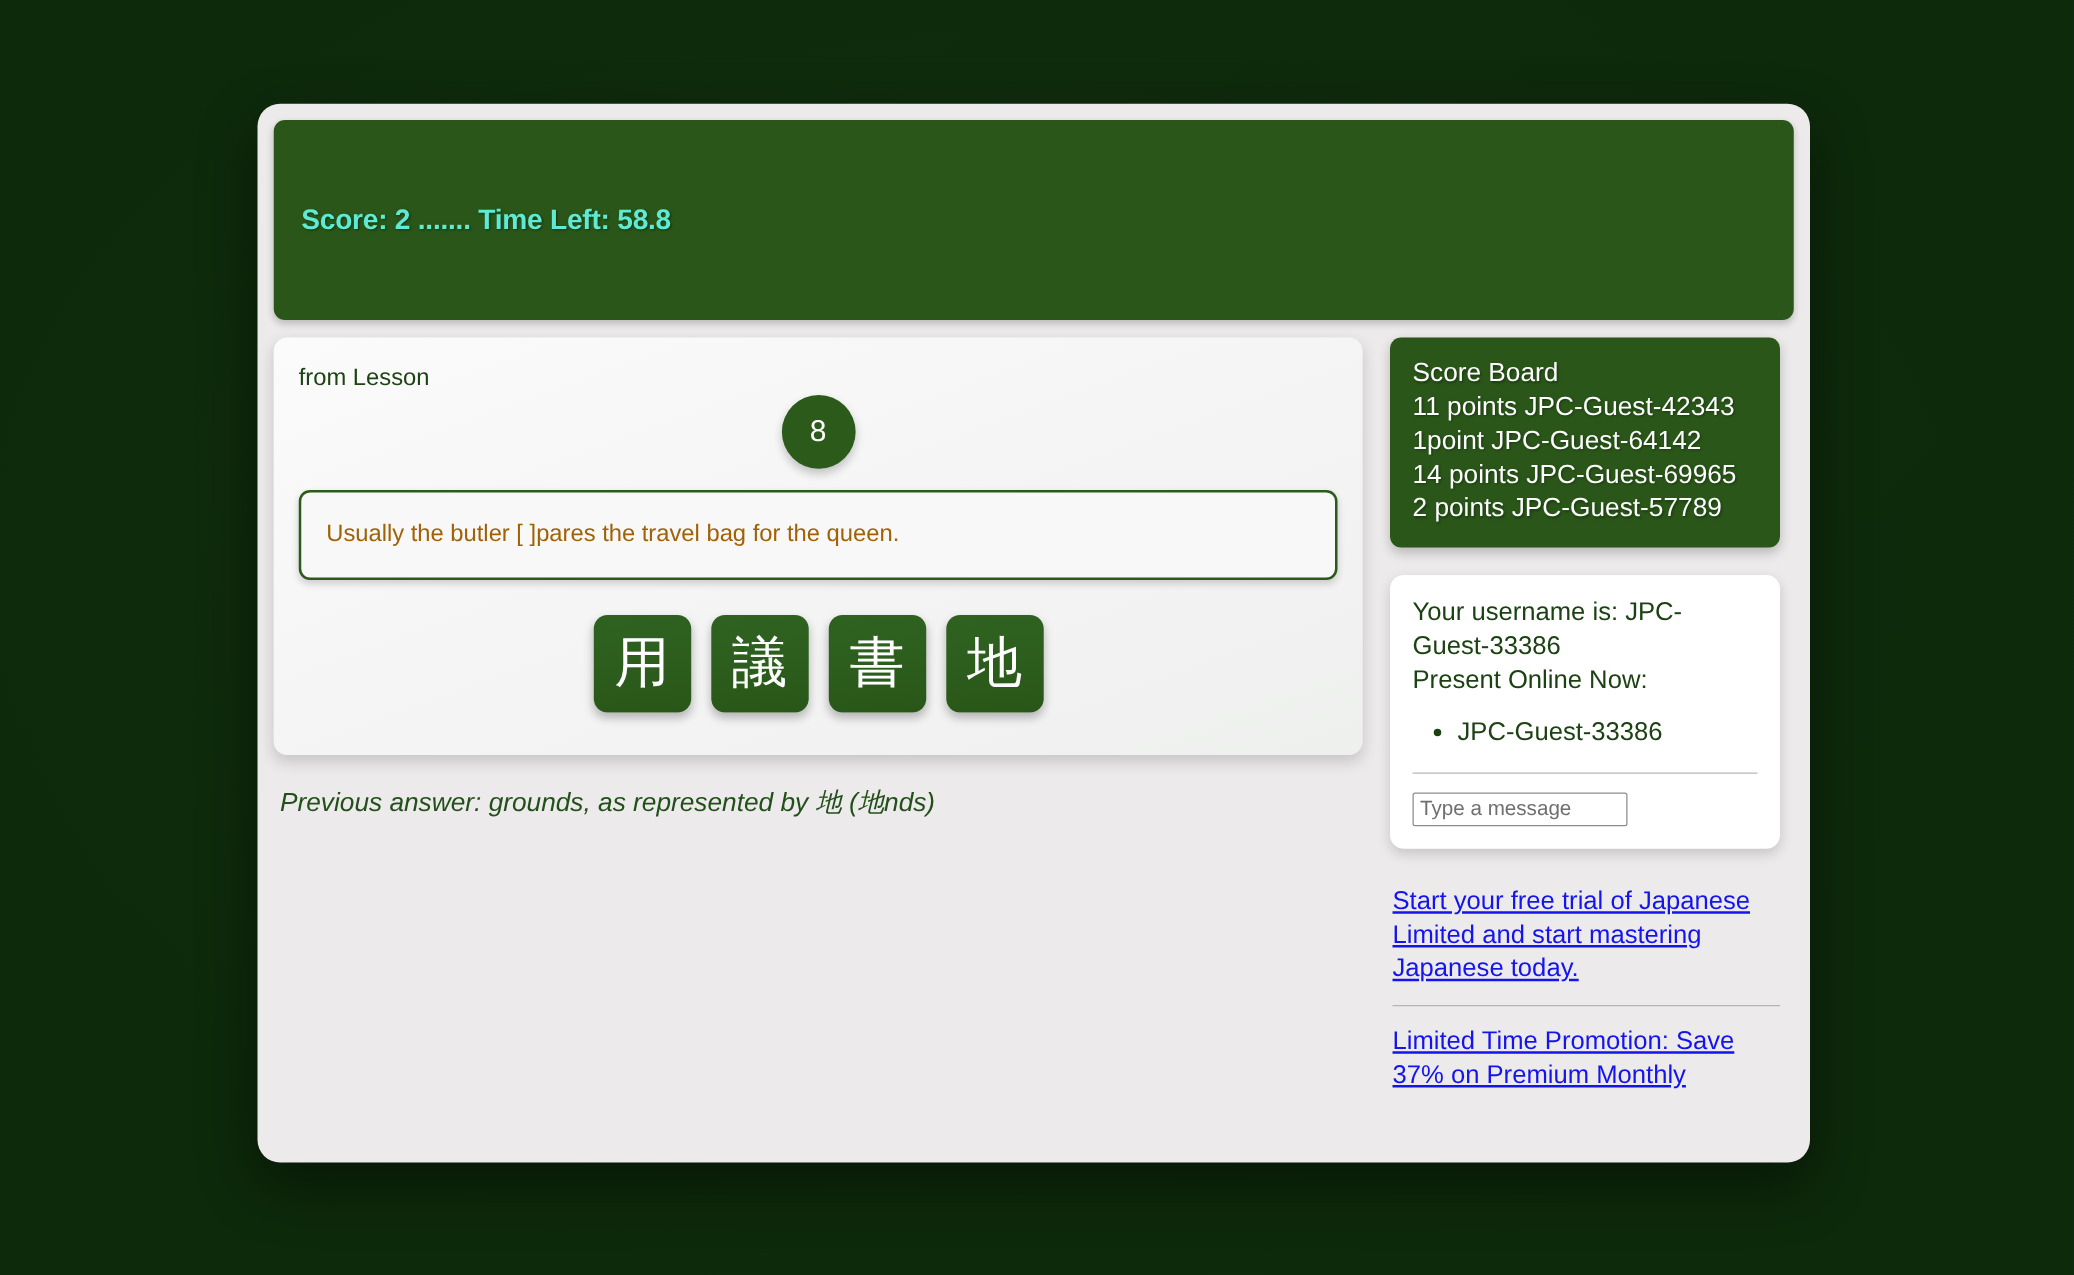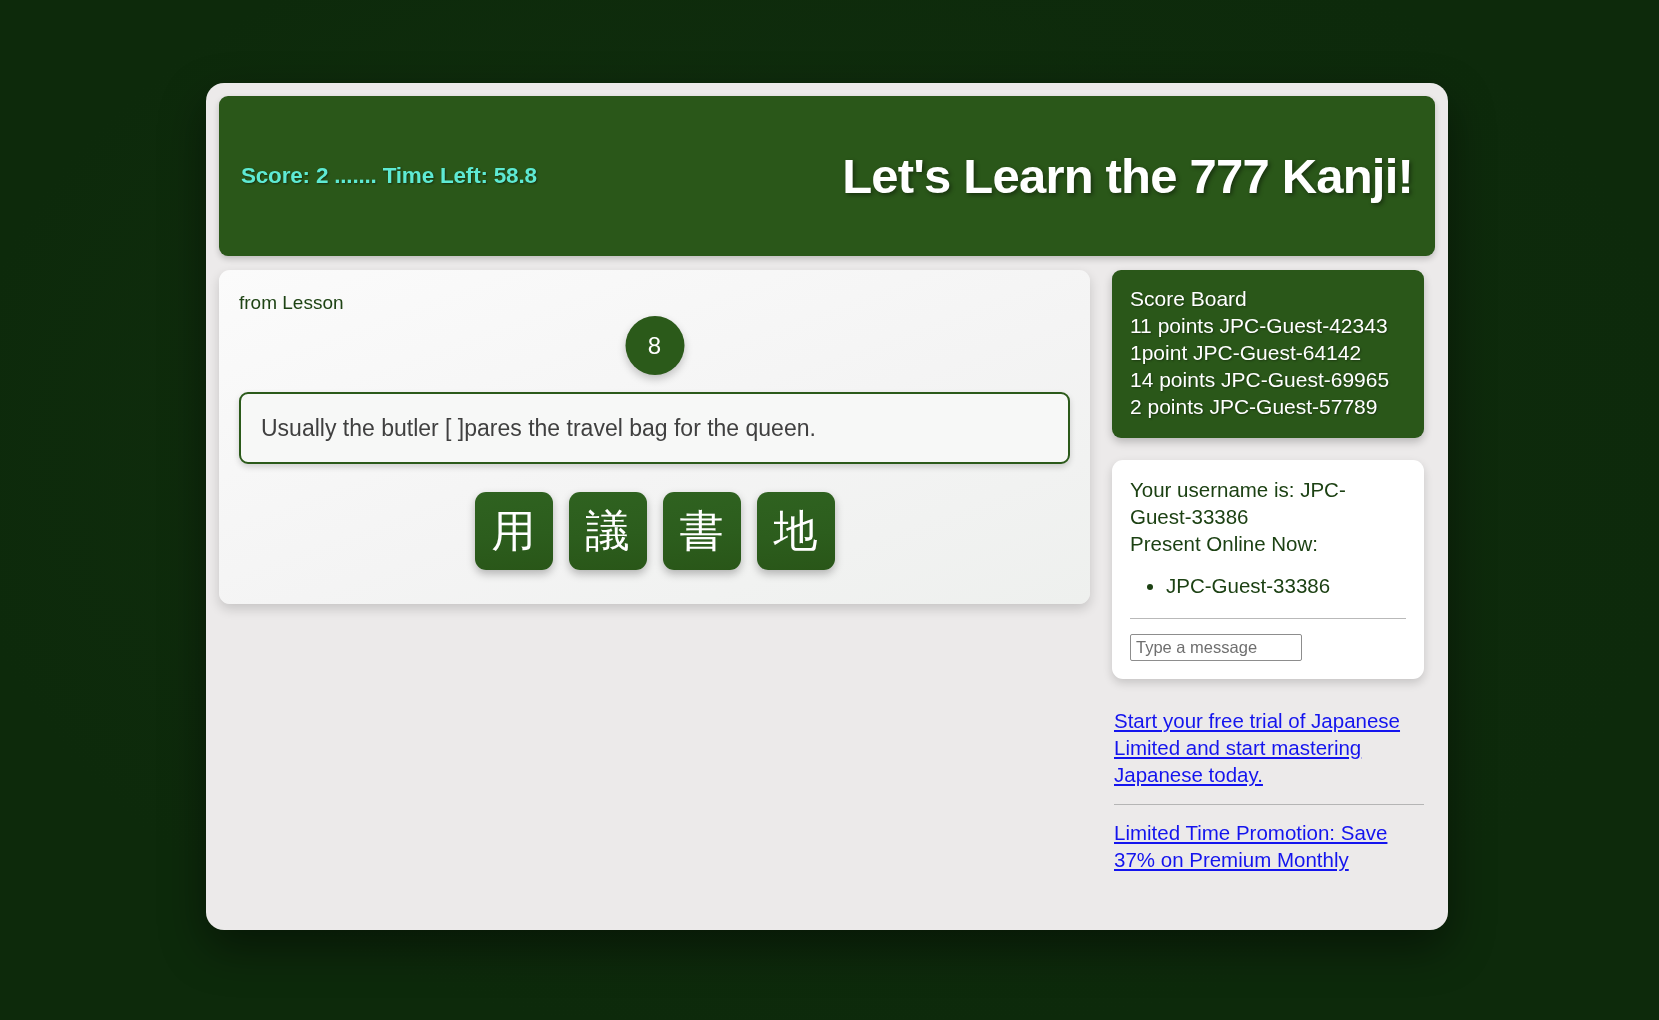--- a/index.html
+++ b/index.html
@@ -108,22 +108,22 @@
     height: 72px;
     background: #f7f8f7;
     border: 2px solid #2b5a1a;
     border-radius: 9px;
     box-shadow: 0 3px 6px rgba(0,0,0,0.16);
     display: flex;
     align-items: center;
     padding: 0 20px;
   }
   .question-text {
-    color: #404040;
-    font-size: 23px;
+    color: #a16207;
+    font-size: 19px;
   }
 
   .choices {
     position: absolute;
     left: 0;
     right: 0;
     top: 222px;
     display: flex;
     justify-content: center;
     gap: 16px;
@@ -221,21 +221,20 @@
     margin: 16px 0 14px 0;
   }
 </style>
 </head>
 <body>
 
 <div class="app-window">
 
   <div class="header-bar">
     <div class="score-line">Score: 2 ....... Time Left: 58.8</div>
-    <div class="app-title">Let's Learn the 777 Kanji!</div>
   </div>
 
   <div class="body-area">
 
     <div class="left-col">
 
       <div class="question-card">
         <div class="from-lesson">from Lesson</div>
         <div class="lesson-badge">8</div>
 
@@ -244,20 +243,21 @@
         </div>
 
         <div class="choices">
           <button class="kanji-btn">用</button>
           <button class="kanji-btn">議</button>
           <button class="kanji-btn">書</button>
           <button class="kanji-btn">地</button>
         </div>
       </div>
 
+      <div class="previous-answer">Previous answer: grounds, as represented by 地 (地nds)</div>
 
     </div>
 
     <div class="right-col">
 
       <div class="scoreboard">
         <div class="sb-line">Score Board</div>
         <div class="sb-line">11 points JPC-Guest-42343</div>
         <div class="sb-line">1point JPC-Guest-64142</div>
         <div class="sb-line">14 points JPC-Guest-69965</div>

